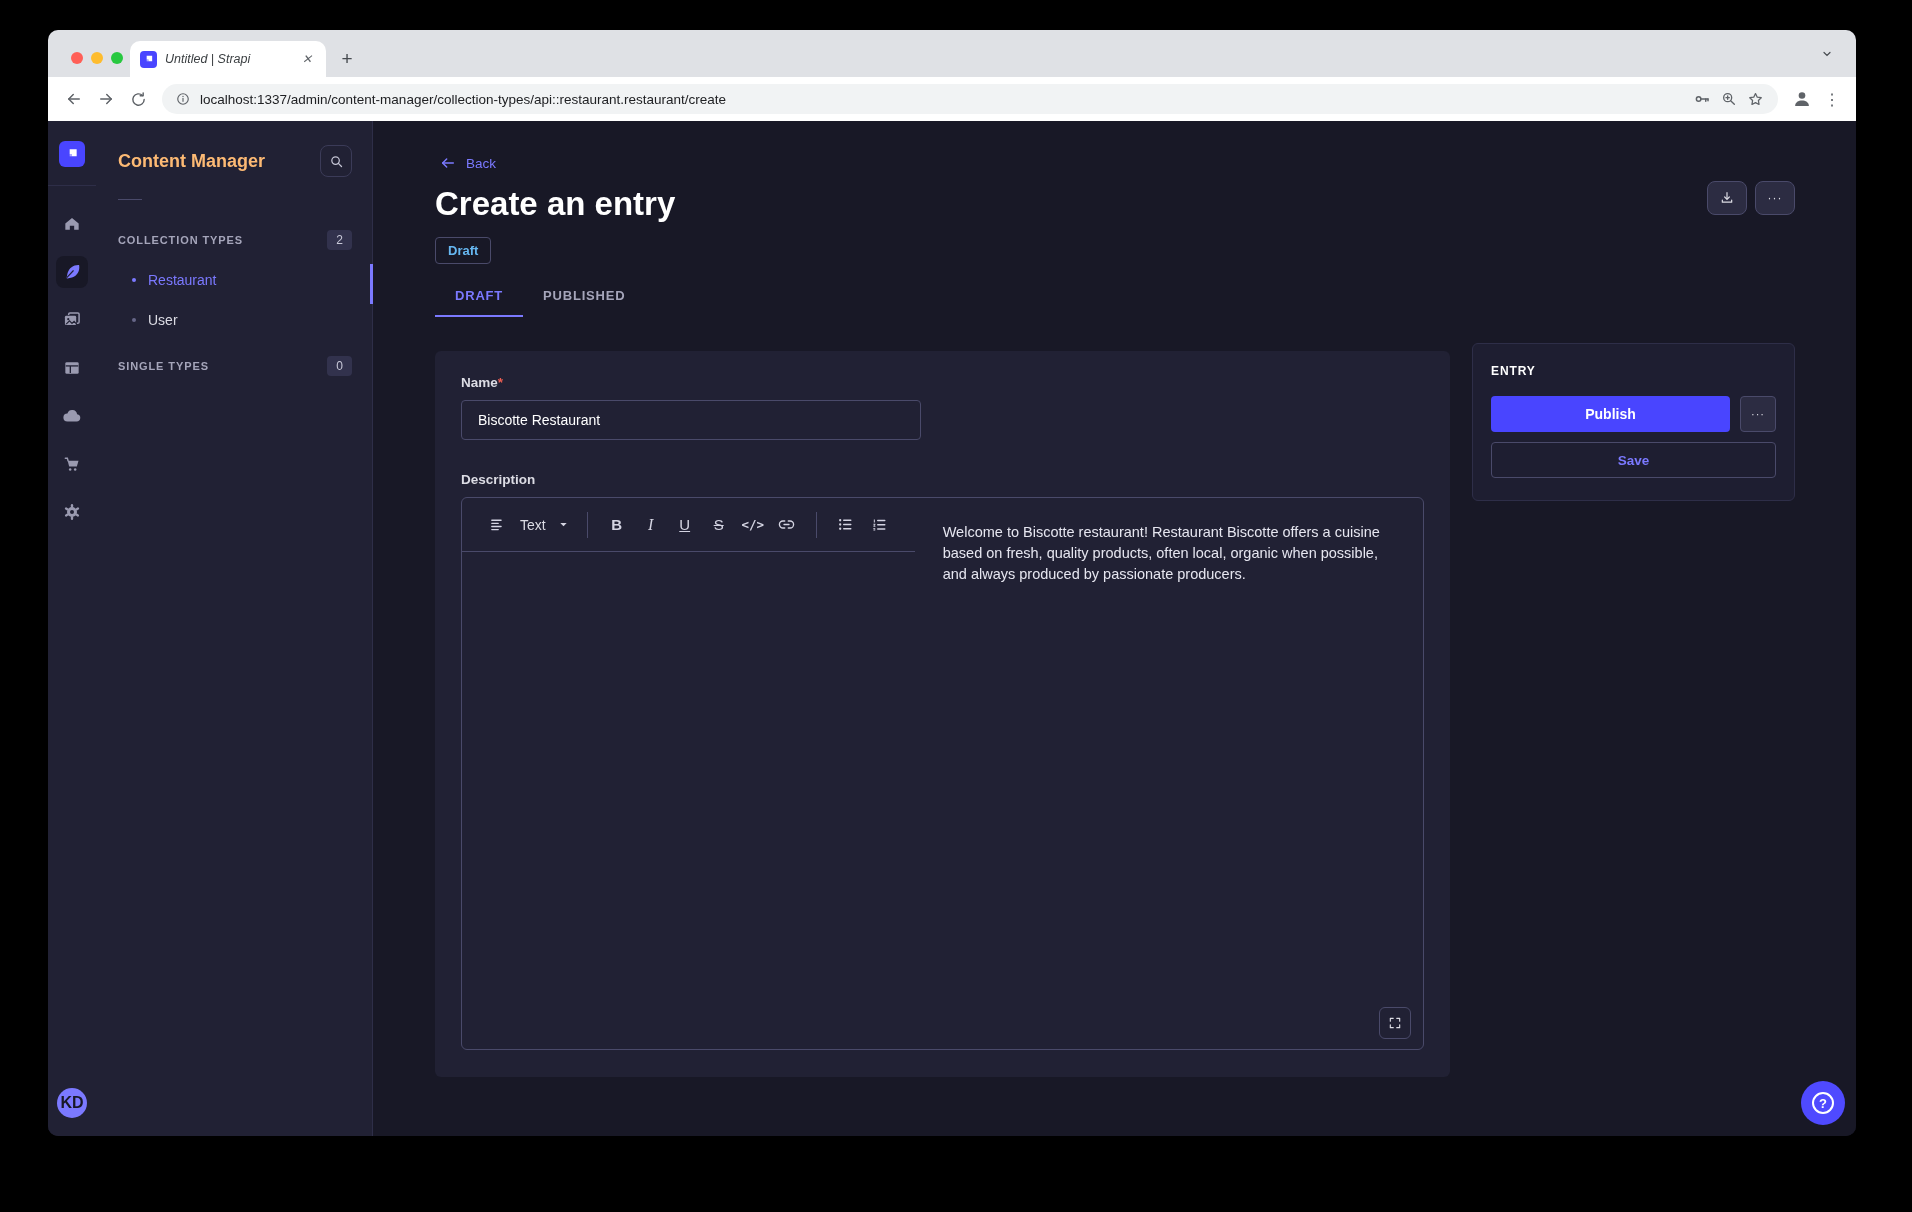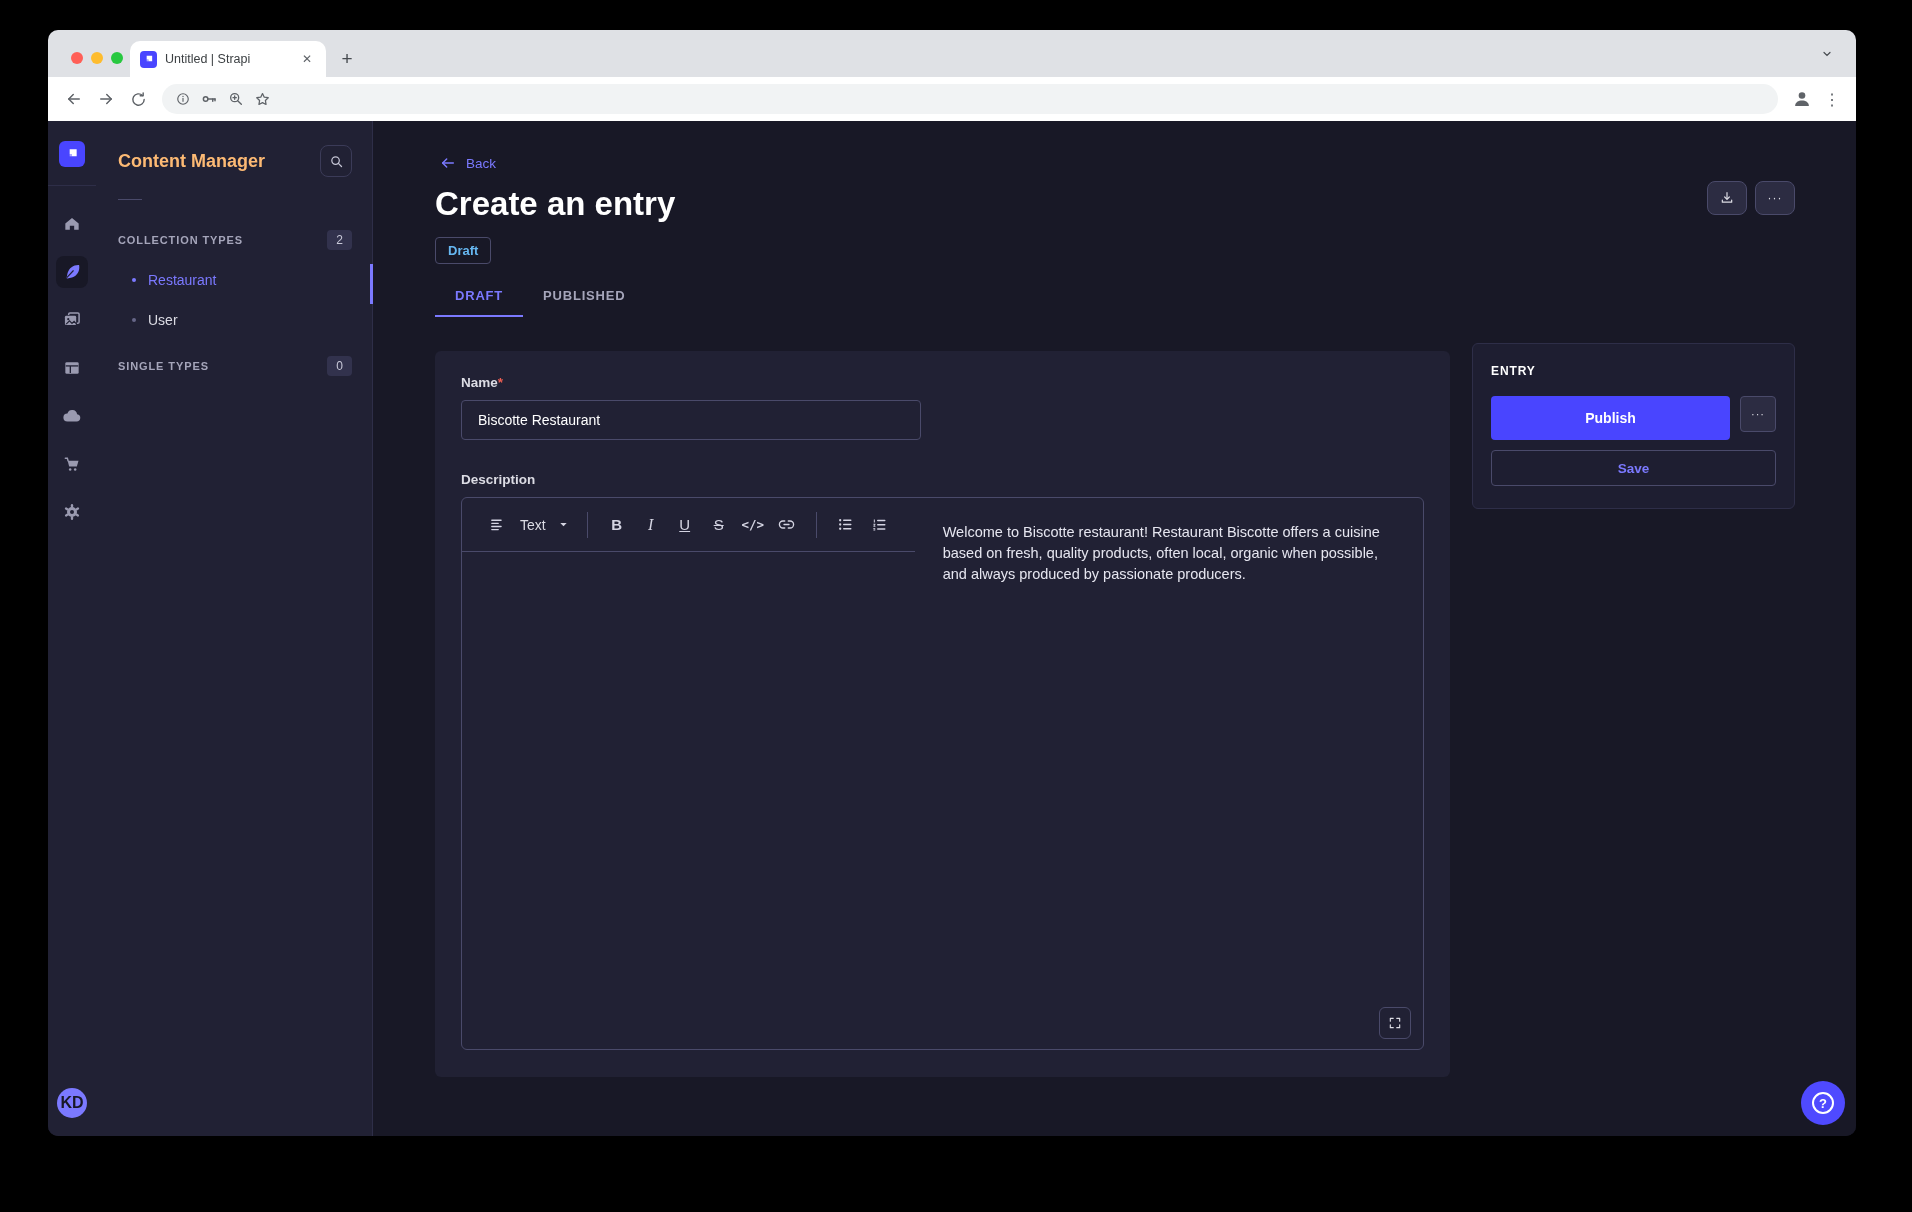--- a/index.html
+++ b/index.html
@@ -9,21 +9,21 @@
   
   .window { position:absolute; left:48px; top:30px; width:1808px; height:1106px; border-radius:10px;
             overflow:hidden; display:flex; flex-direction:column; background:#181826; }
 
   
   .tabstrip { height:47px; background:#dfe1e5; position:relative; display:flex; align-items:flex-end; flex:0 0 auto; }
   .traffic { position:absolute; left:23px; top:22px; display:flex; gap:8px; }
   .tl { width:12px; height:12px; border-radius:50%; }
   .tl.red{ background:#ff5f57; } .tl.yellow{ background:#febc2e; } .tl.green{ background:#28c840; }
   .tab { margin-left:82px; width:196px; height:36px; background:#fff; border-radius:10px 10px 0 0;
-         display:flex; align-items:center; padding:0 10px; }
+         display:flex; align-items:center; padding:0 10px;font-style:italic; }
   .favicon { width:17px; height:17px; border-radius:4px; background:#4945ff; display:grid; place-items:center; flex:0 0 auto; }
   .tab-title { flex:1; margin:0 8px; font-size:12.5px; color:#3c4043; white-space:nowrap; overflow:hidden; }
   .tab-close { width:18px; height:18px; display:grid; place-items:center; color:#5f6368; font-size:12px; border-radius:50%; }
   .newtab { width:26px; height:26px; margin:0 0 5px 8px; display:grid; place-items:center; color:#474b50; font-size:19px; border-radius:50%; }
   .tabsearch { position:absolute; right:16px; top:11px; width:26px; height:26px; display:grid; place-items:center; color:#474b50; }
 
   
   .toolbar { height:44px; background:#ffffff; display:flex; align-items:center; padding:0 10px; flex:0 0 auto; }
   .nav-btn { width:32px; height:32px; display:grid; place-items:center; color:#5f6368; border-radius:50%; flex:0 0 auto; }
   .urlpill { flex:1; height:30px; background:#f1f3f4; border-radius:15px; display:flex; align-items:center;
@@ -96,21 +96,21 @@
   .tb-sep { width:1px; height:26px; background:#4a4a6a; margin:0 12px; }
   .tb-dropdown { display:flex; align-items:center; gap:12px; padding:0 6px; height:30px; }
   .tb-dropdown .lbl { font-size:14px; color:#dcdce4; }
   .ebody { flex:1; padding:24px 28px; font-size:14.5px; line-height:21px; color:#e6e6f0; max-width:960px; }
   .expand-btn { position:absolute; right:12px; bottom:10px; width:32px; height:32px; border:1px solid #4a4a6a;
                 border-radius:6px; display:grid; place-items:center; color:#dcdce4; background:transparent; }
 
   .entry-panel { width:323px; background:#1e1e31; border:1px solid #2e2e48; border-radius:6px; padding:20px 18px 22px; margin-top:-8px; }
   .ep-title { font-size:12px; font-weight:700; letter-spacing:0.9px; color:#fff; }
   .ep-row { display:flex; gap:10px; margin-top:18px; }
-  .publish-btn { flex:1; height:44px; background:#4945ff; border:none; border-radius:4px; color:#fff; font-size:14px;
+  .publish-btn { flex:1; height:36px; background:#4945ff; border:none; border-radius:4px; color:#fff; font-size:14px;
                  font-weight:600; display:grid; place-items:center; font-family:"Liberation Sans",sans-serif; }
   .ep-more { width:36px; height:36px; background:#2c2c42; border:1px solid #4a4a6a; border-radius:4px; color:#dcdce4;
              display:grid; place-items:center; font-size:11px; letter-spacing:1px; }
   .save-btn { margin-top:10px; width:100%; height:36px; background:transparent; border:1px solid #4a4a6a; border-radius:4px;
               color:#7b79ff; font-size:13.5px; font-weight:600; display:grid; place-items:center; font-family:"Liberation Sans",sans-serif; }
 
   .help-fab { position:absolute; right:11px; bottom:11px; width:44px; height:44px; border-radius:50%; background:#4f4aff;
               display:grid; place-items:center; }
   .help-ring { width:22px; height:22px; border:2px solid #fff; border-radius:50%; display:grid; place-items:center;
                color:#fff; font-size:13px; font-weight:700; }
@@ -166,20 +166,21 @@
           </svg>
       </span>
       <div class="urlpill">
         <span class="pill-ic">
           <svg width="14" height="14" viewBox="0 0 24 24" fill="none" stroke="currentColor" stroke-width="2">
               <circle cx="12" cy="12" r="9"></circle>
               <path d="M12 11v5" stroke-linecap="round"></path>
               <circle cx="12" cy="7.5" r="1.2" fill="currentColor" stroke="none"></circle>
             </svg>
         </span>
+        <span class="url-text">localhost:1337/admin/content-manager/collection-types/api::restaurant.restaurant/create</span>
         <span class="pill-ic">
           <svg width="18" height="18" viewBox="0 0 24 24" fill="none" stroke="currentColor" stroke-width="2" stroke-linecap="round">
               <circle cx="7.5" cy="12" r="3"></circle>
               <path d="M10.5 12H20"></path>
               <path d="M17 12v3"></path>
               <path d="M20 12v2.4"></path>
             </svg>
         </span>
         <span class="pill-ic">
           <svg width="16" height="16" viewBox="0 0 24 24" fill="none" stroke="currentColor" stroke-width="2" stroke-linecap="round">

